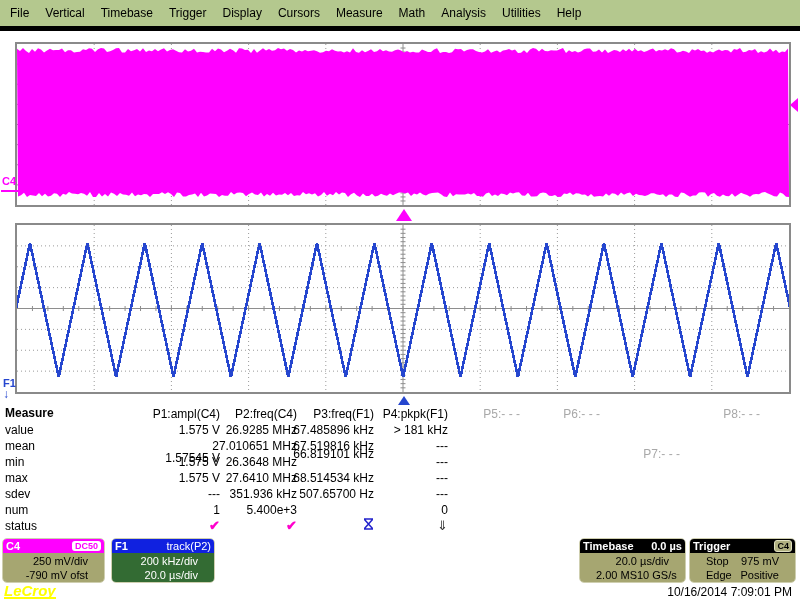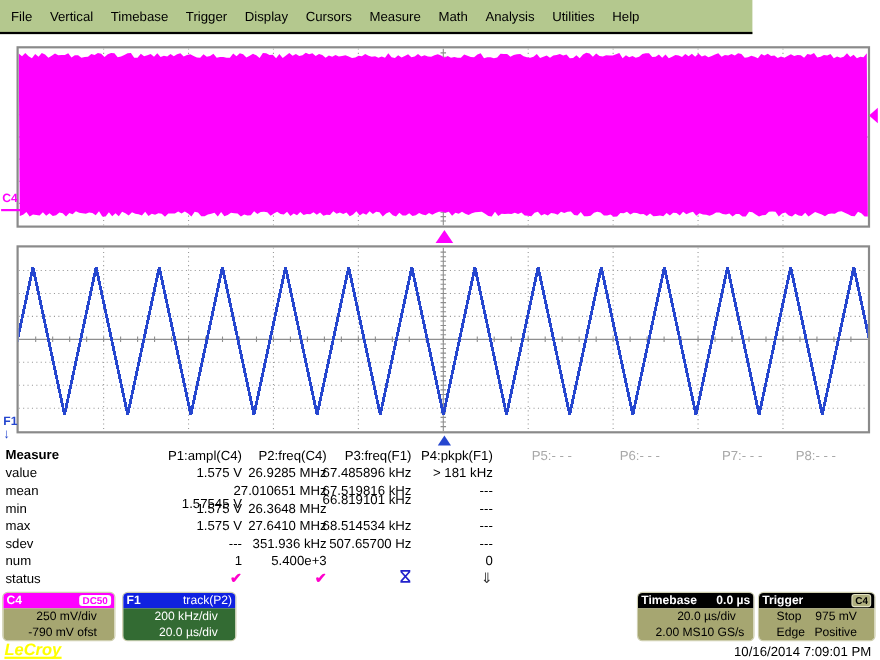--- a/index.html
+++ b/index.html
@@ -1,22 +1,22 @@
 <!DOCTYPE html>
 <html><head>
 <meta charset="utf-8">
 <style>
   html,body{margin:0;padding:0}
   body{width:800px;height:600px;position:relative;background:#fff;
        font-family:"Liberation Sans",sans-serif;overflow:hidden}
 
   
-  .menubar{position:absolute;left:0;top:0;width:684px;height:31px;background:#b4c88e;
+  .menubar{position:absolute;left:0;top:0;width:800px;height:31px;background:#b4c88e;
            display:flex;align-items:center;padding-left:2px;box-sizing:border-box;
-           border-bottom:2px solid #000000}
+           border-bottom:5px solid #000000}
   .menu-item{font-size:12px;color:#000;padding:0 8px;cursor:default;white-space:nowrap}
 
   
   .grid{position:absolute;background:#fff;border:2px solid #8a8a8a;box-sizing:border-box}
   #grid1{left:15px;top:42px;width:776px;height:165px}
   #grid2{left:15px;top:223px;width:776px;height:171px}
   .grid svg{position:absolute;left:0;top:0}
 
   
   #c4-label{position:absolute;left:2px;top:175px;color:#ff00ff;font-weight:bold;font-size:11px}
@@ -382,21 +382,21 @@
     <div class="mcol" style="left: 480px;">
       <div class="mcell mhead inactive" style="top: 0px;">P6:- - -</div>
       <div class="mcell" style="top: 16px;"></div>
       <div class="mcell" style="top: 32px;"></div>
       <div class="mcell" style="top: 48px;"></div>
       <div class="mcell" style="top: 64px;"></div>
       <div class="mcell" style="top: 80px;"></div>
       <div class="mcell" style="top: 96px;"></div>
       <div class="mcell" style="top: 112px;"></div>
     </div>
-    <div class="mcol" style="left: 573px;">
+    <div class="mcol" style="left: 560px; margin-top: 40px;">
       <div class="mcell mhead inactive" style="top: 0px;">P7:- - -</div>
       <div class="mcell" style="top: 16px;"></div>
       <div class="mcell" style="top: 32px;"></div>
       <div class="mcell" style="top: 48px;"></div>
       <div class="mcell" style="top: 64px;"></div>
       <div class="mcell" style="top: 80px;"></div>
       <div class="mcell" style="top: 96px;"></div>
       <div class="mcell" style="top: 112px;"></div>
     </div>
     <div class="mcol" style="left: 640px;">

